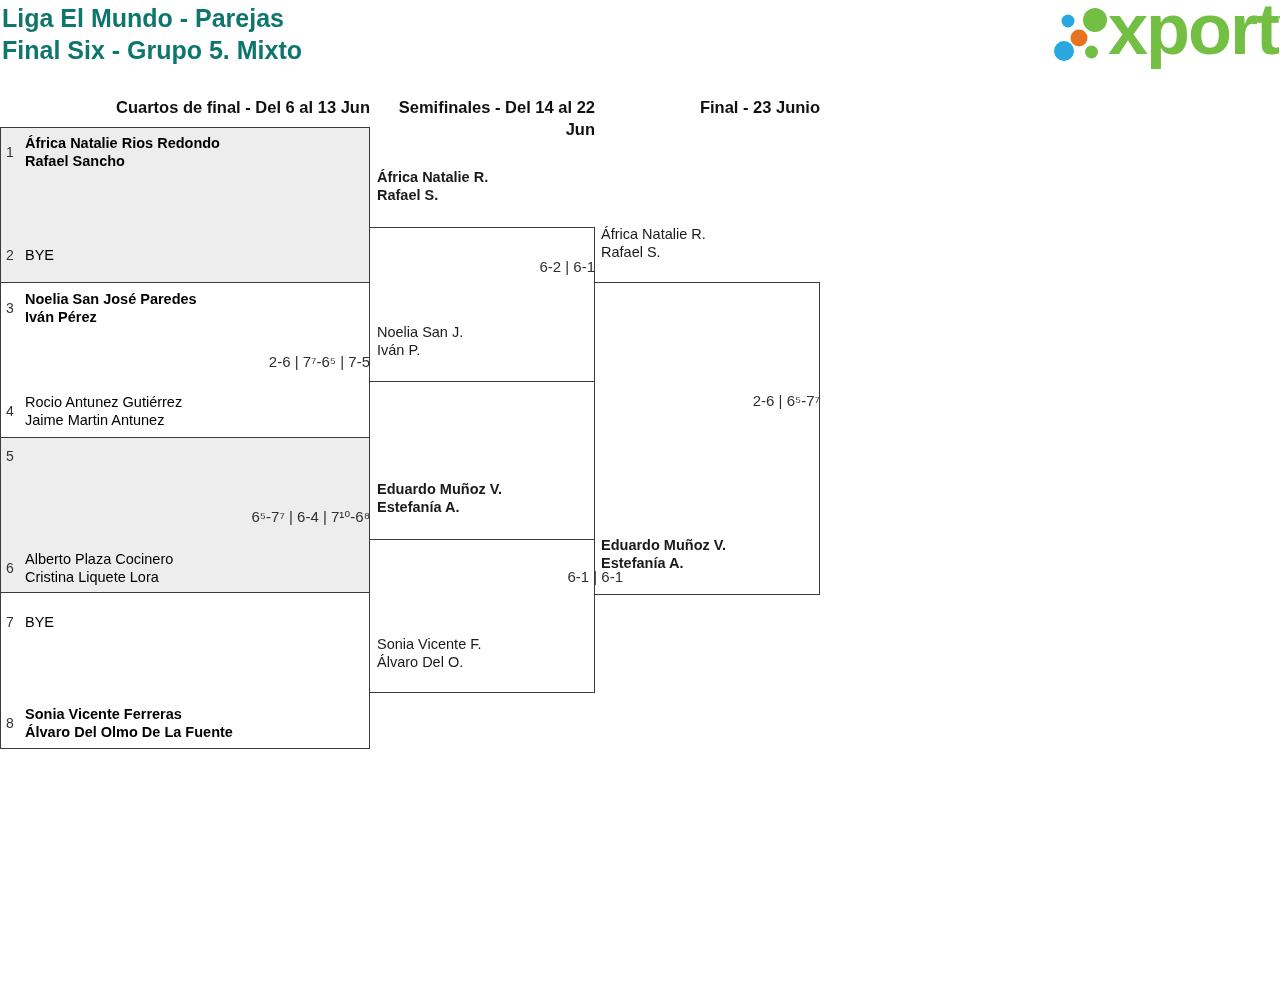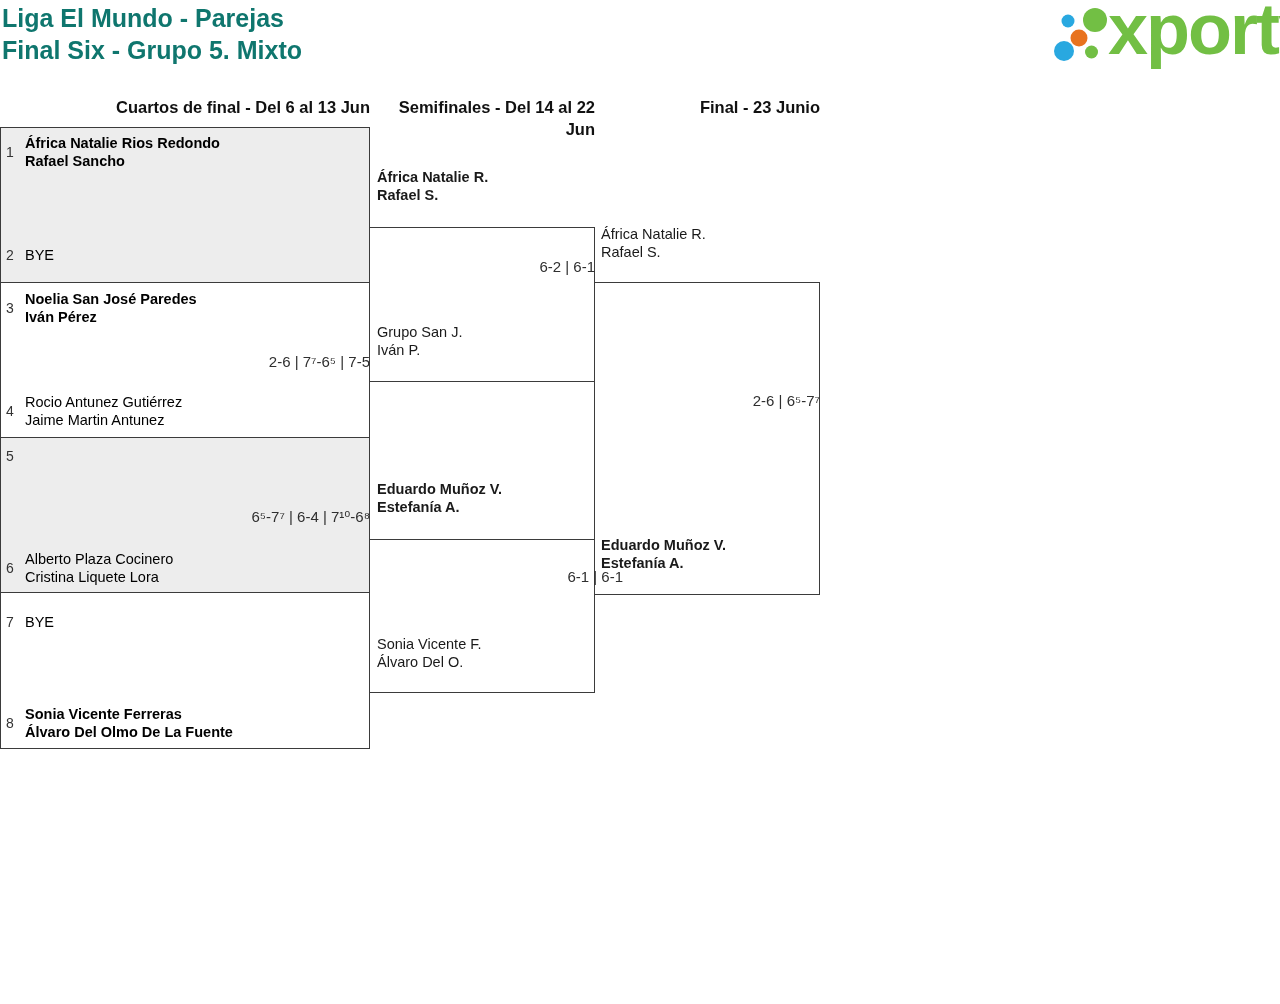--- a/index.html
+++ b/index.html
@@ -125,21 +125,21 @@
       <div>Álvaro Del Olmo De La Fuente</div>
     </div>
   </div>
 
   <div class="sname bold" style="left:377px;top:169px;">
     <div>África Natalie R.</div>
     <div>Rafael S.</div>
   </div>
   <div class="score" style="left:369px;top:256px;width:226px;">6-2 | 6-1</div>
   <div class="sname" style="left:377px;top:324px;">
-    <div>Grupo San J.</div>
+    <div>Noelia San J.</div>
     <div>Iván P.</div>
   </div>
 
   <div class="sname bold" style="left:377px;top:481px;">
     <div>Eduardo Muñoz V.</div>
     <div>Estefanía A.</div>
   </div>
   <div class="score" style="left:369px;top:566px;width:226px;margin-left:28px;">6-1 | 6-1</div>
   <div class="sname" style="left:377px;top:636px;">
     <div>Sonia Vicente F.</div>

